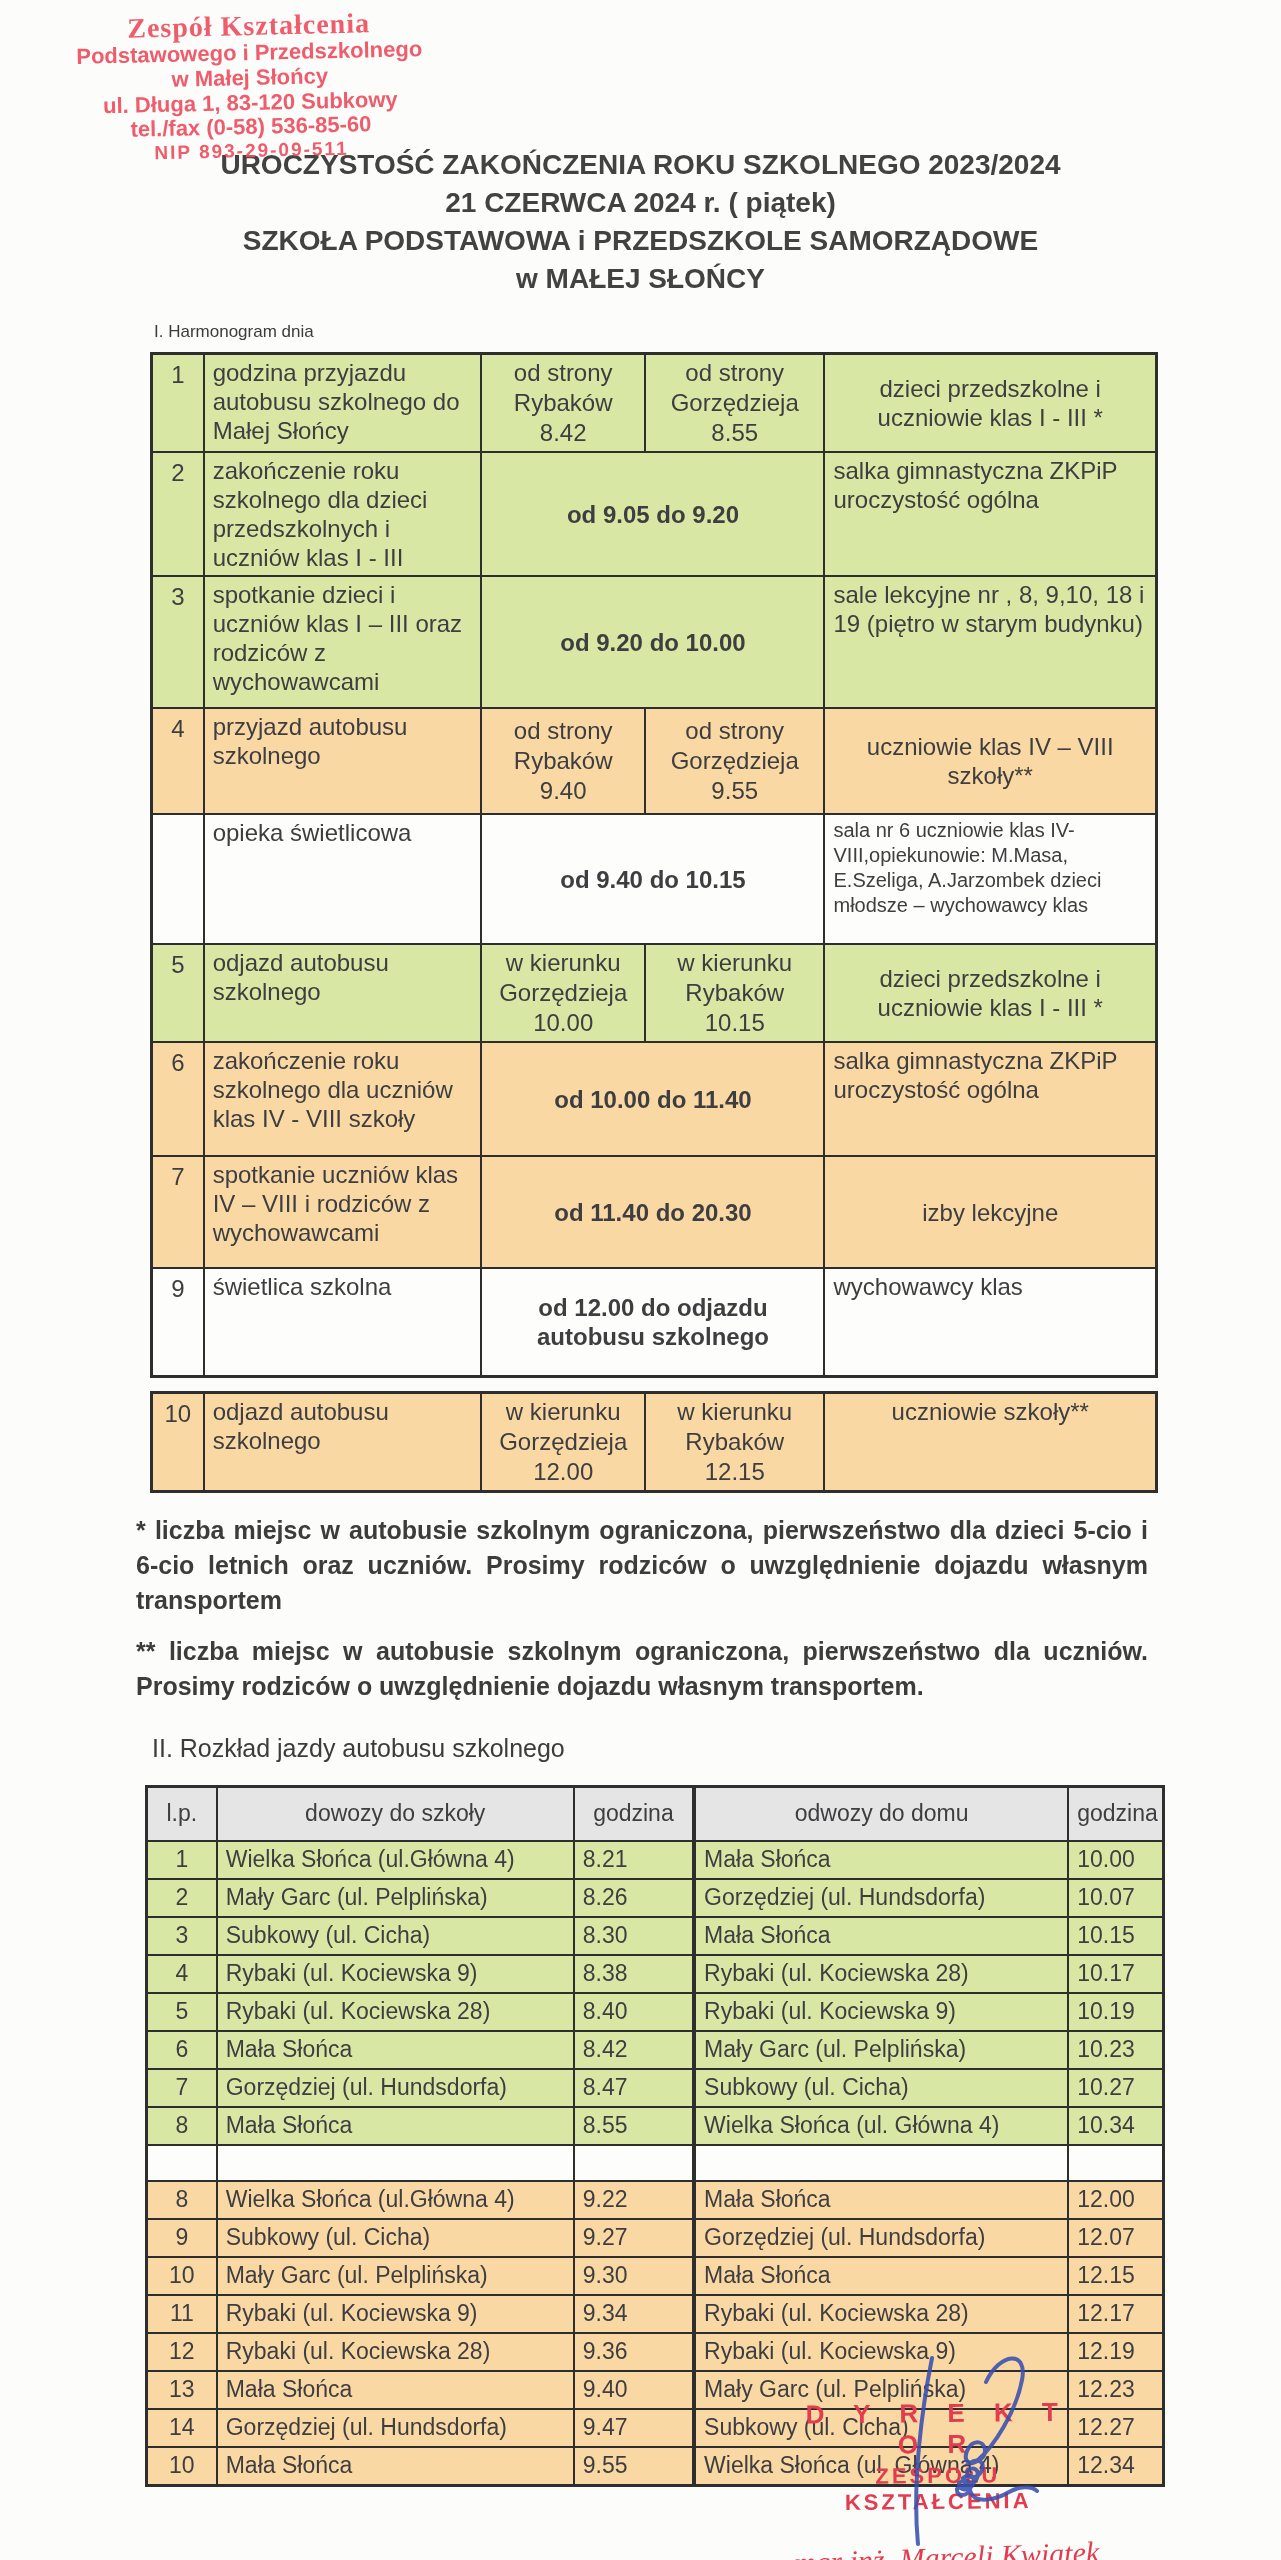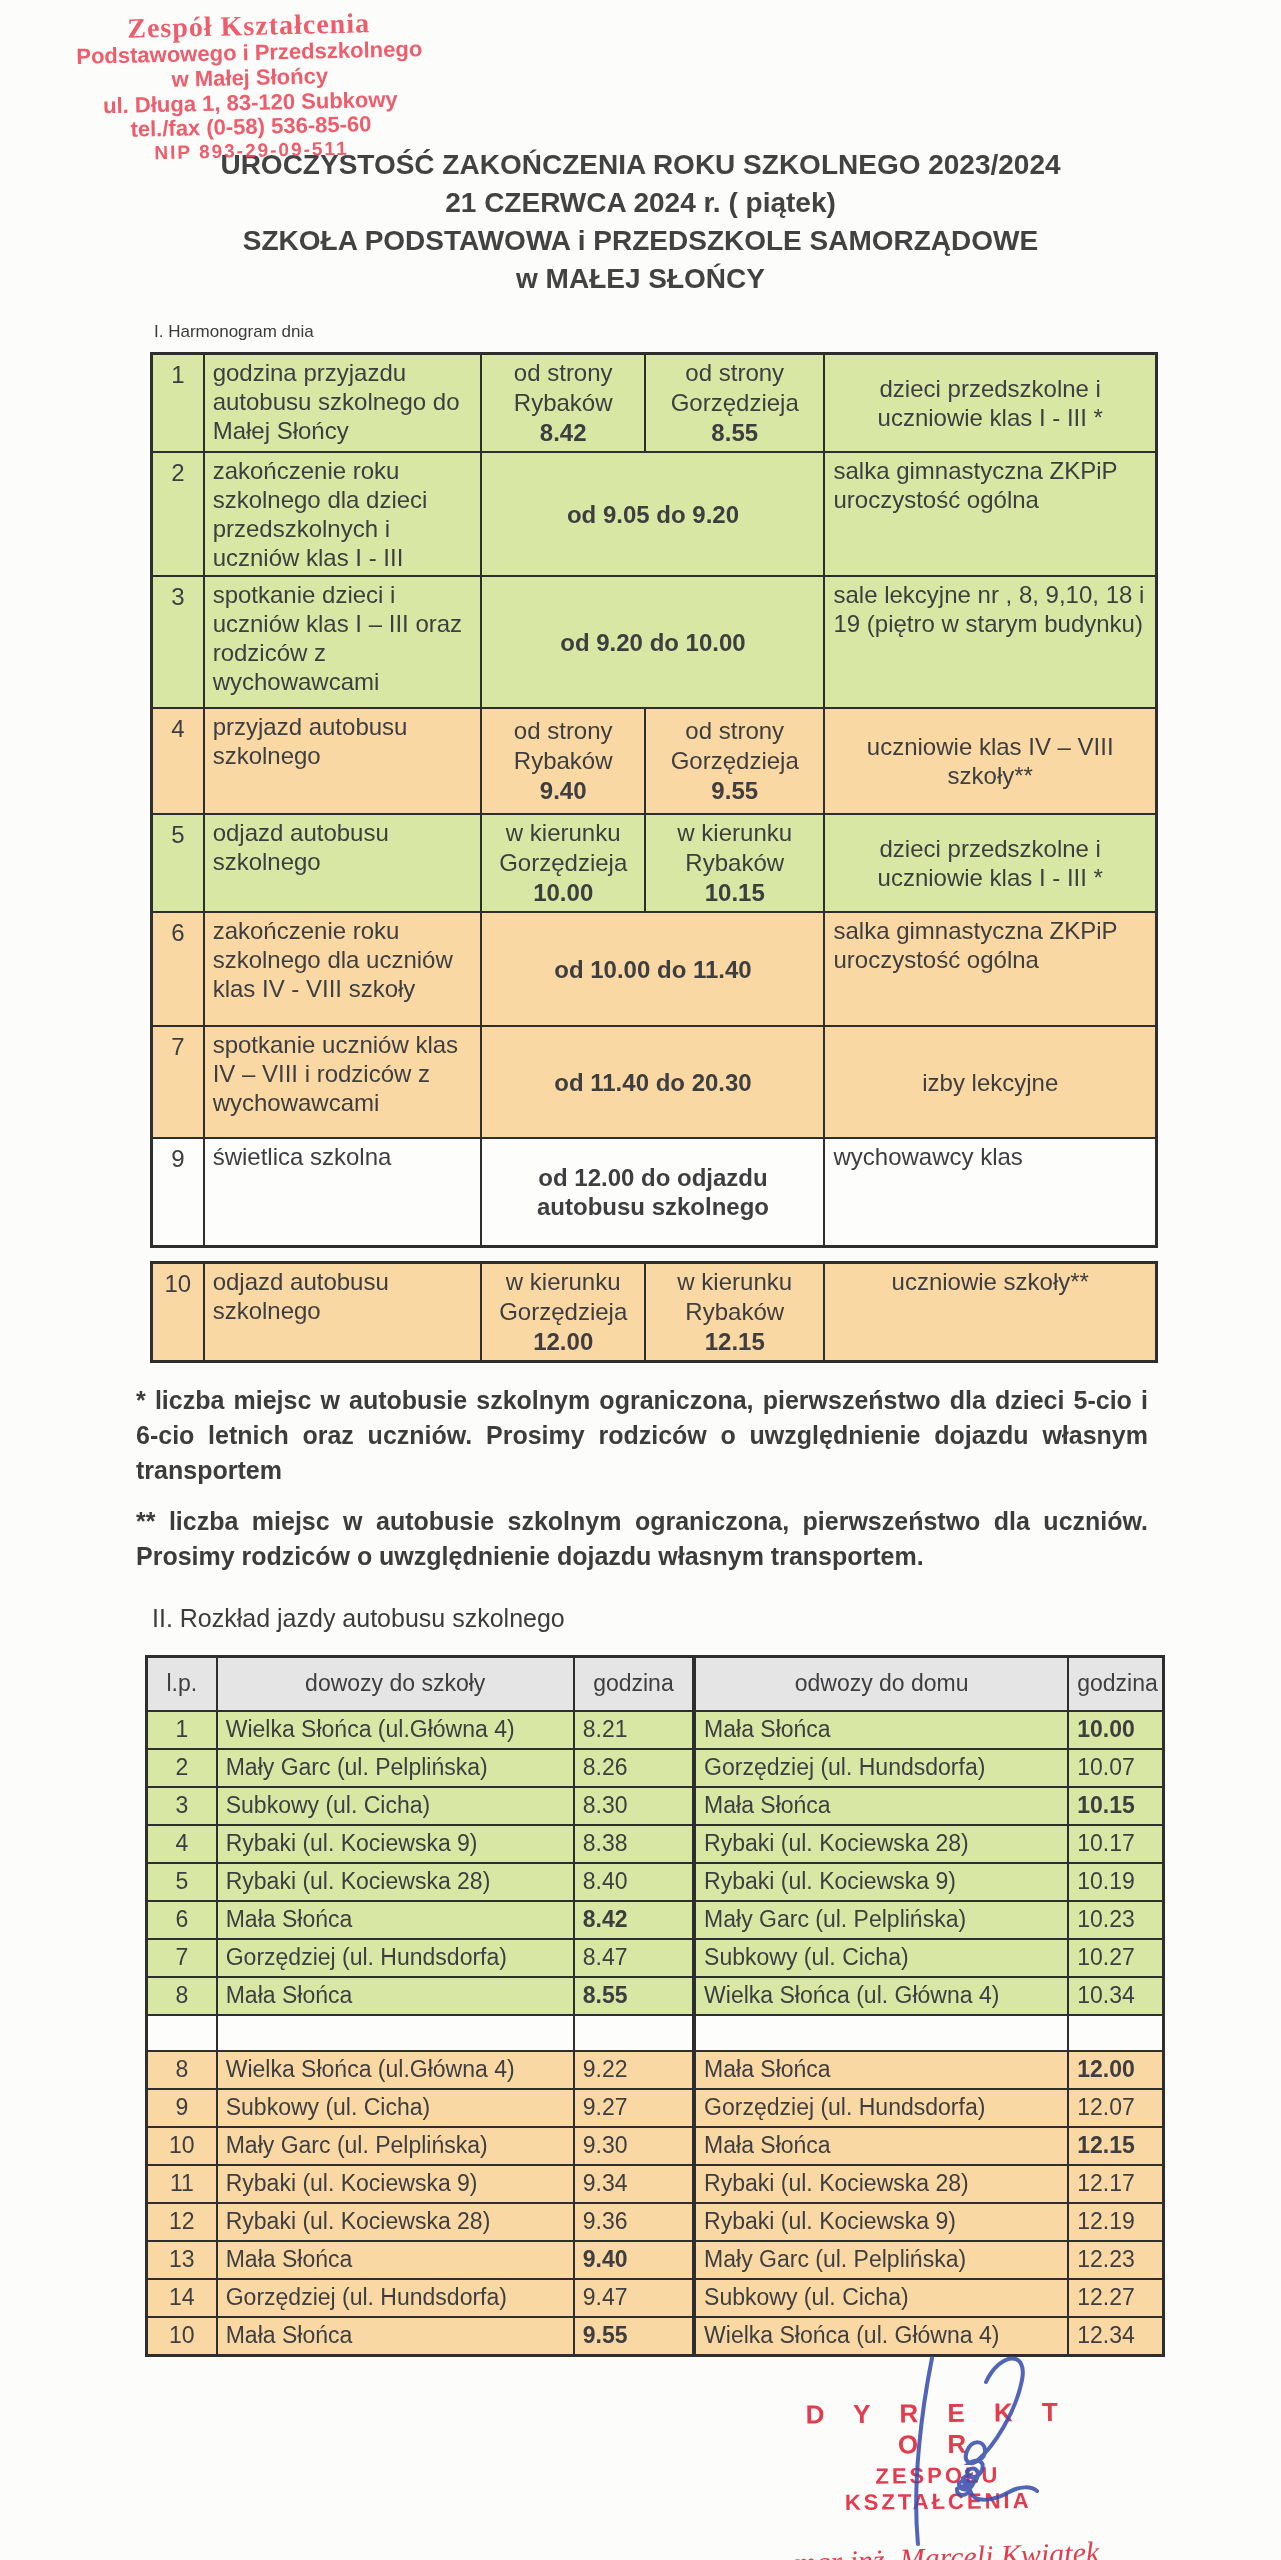--- a/index.html
+++ b/index.html
@@ -33,21 +33,21 @@
   .t1 .num{text-align:center;padding-top:5px;}
   .t1 .tm{text-align:center;vertical-align:middle;}
   .t1 .tm div{line-height:30px;}
   .t1 .tmm{text-align:center;vertical-align:middle;font-weight:bold;}
   .t1 .info{vertical-align:middle;text-align:center;}
   .t1 .info.lft{text-align:left;vertical-align:top;}
   .t1 .info.sm{font-size:20px;line-height:25px;text-align:left;vertical-align:top;}
   tr.g td{background:#d8e8a4;}
   tr.o td{background:#f9d8a4;}
   tr.w td{background:#fdfdfb;}
-  .b{font-weight:bold;}
+  .b{font-weight:normal;}
   .t1b{margin-left:150px;margin-top:13px;width:1008px;border:3px solid #2e2e2e;table-layout:fixed;}
   .t1b td{border:2px solid #2e2e2e;padding:3px 8px;font-size:24px;line-height:29px;vertical-align:top;overflow:hidden;}
   .t1b .num{text-align:center;padding-top:5px;}
   .t1b .tm{text-align:center;vertical-align:middle;}
   .t1b .tm div{line-height:30px;}
   .t1b .info{vertical-align:top;text-align:center;}
   
   .fns{margin:20px 0 0 120px;width:1044px;font-size:25px;line-height:35px;
     text-align:justify;color:#3c3c3c;}
   .fns p{margin:16px;font-weight:bold;}
@@ -135,20 +135,26 @@
       <div>od strony</div>
       <div>Rybaków</div>
       <div class="b">9.40</div>
     </td>
     <td class="tm">
       <div>od strony</div>
       <div>Gorzędzieja</div>
       <div class="b">9.55</div>
     </td>
     <td class="info">uczniowie klas IV – VIII szkoły**</td>
+  </tr>
+  <tr class="w" style="height:130px">
+    <td class="num"></td>
+    <td class="act">opieka świetlicowa</td>
+    <td class="tmm" colspan="2">od 9.40 do 10.15</td>
+    <td class="info sm">sala nr 6 uczniowie klas IV-VIII,opiekunowie: M.Masa, E.Szeliga, A.Jarzombek dzieci młodsze – wychowawcy klas</td>
   </tr>
   <tr class="g" style="height:94px">
     <td class="num">5</td>
     <td class="act">odjazd autobusu szkolnego</td>
     <td class="tm">
       <div>w kierunku</div>
       <div>Gorzędzieja</div>
       <div class="b">10.00</div>
     </td>
     <td class="tm">

